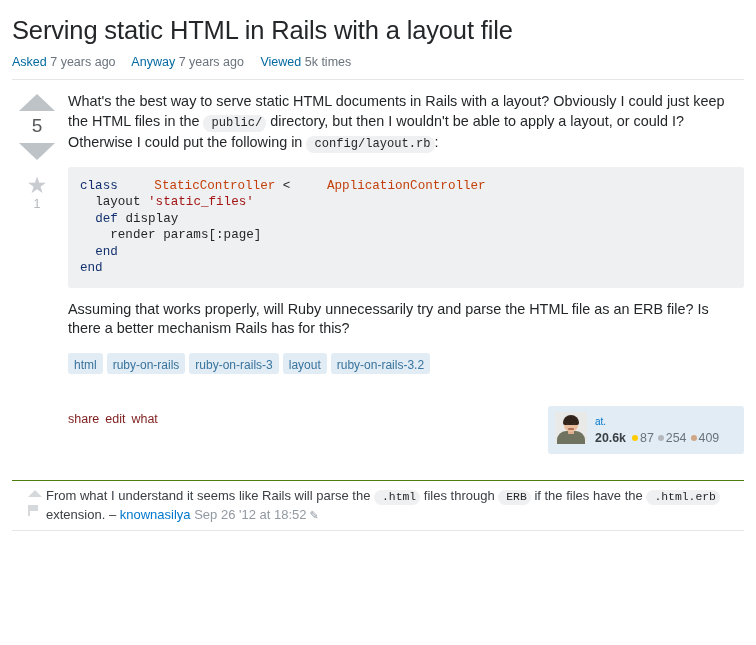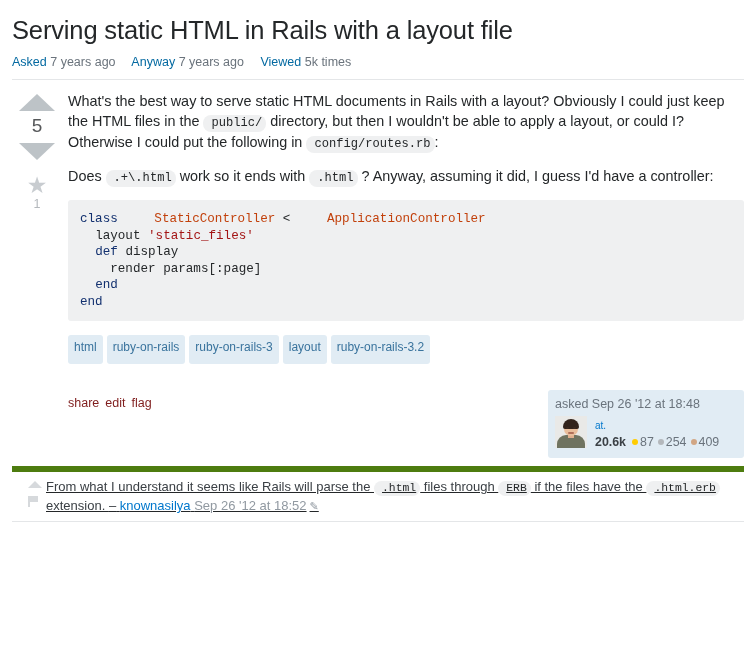--- a/index.html
+++ b/index.html
@@ -124,22 +124,22 @@
   .taglist {
     margin: 6px 0 0 0;
     padding-bottom: 2px;
   }
   .tag {
     display: inline-block;
     background: #e1ecf4;
     color: #39739d;
     font-size: 12px;
     line-height: 17px;
-    padding: 4px 6px 8px 6px;
-    margin: 2px 4px 2px 0;
+    padding: 4px 6px 0 6px;
+    margin: 2px 4px 8px 0;
     border-radius: 3px;
     vertical-align: middle;
   }
 
   
   .postrow {
     display: flex;
     align-items: flex-start;
     margin-top: 22px;
     min-height: 66px;
@@ -232,23 +232,22 @@
     margin-right: 2px;
     vertical-align: 1px;
   }
   .dot-gold { background: #ffcc01; }
   .dot-silver { background: #b4b8bc; }
   .dot-bronze { background: #d1a684; }
 
   
   .comments {
     margin: 8px 12px 4px 12px;
-    border-top: 6px solid #4d7c0f;
+    border-top: 1px solid #4d7c0f;
     padding-top: 0;
-    text-decoration: underline;
   }
   .comment {
     display: flex;
     align-items: flex-start;
     padding: 6px 0 6px 0;
     border-bottom: 1px solid #e4e6e8;
   }
   .c-actions {
     flex: 0 0 34px;
     width: 34px;
@@ -302,45 +301,44 @@
       <div class="vote-arrow vote-up"></div>
       <div class="vote-count">5</div>
       <div class="vote-arrow vote-down"></div>
       <div class="fav-star">★</div>
       <div class="fav-count">1</div>
     </div>
 
     <div class="postcell">
       <div class="post-text">
 
-        <p><span>What's the best way to serve static HTML documents in Rails with a layout? Obviously I could just keep the HTML files in the </span><code class="icode">public/</code><span> directory, but then I wouldn't be able to apply a layout, or could I? Otherwise I could put the following in </span><code class="icode">config/routes.rb</code><span>:</span></p>
-
-
-        <p><span>Does </span><code class="icode">.+\.html</code><span> work so it ends with </span><code class="icode">.html</code><span> ? Anyway, assuming it did, I guess I'd have a controller:</span></p>
+        <p><span>What's the best way to serve static HTML documents in Rails with a layout? Obviously I could just keep the HTML files in the </span><code class="icode">public/</code><span> directory, but then I wouldn't be able to apply a layout, or could I? Otherwise I could put the following in </span><code class="icode">config/layout.rb</code><span>:</span></p>
+
+
 
         <pre class="codeblock"><span class="k">class</span> <span class="t">StaticController</span> <span class="sy">&lt;</span> <span class="t">ApplicationController</span>
   <span class="pl">layout</span> <span class="s">'static_files'</span>
   <span class="k">def</span> <span class="pl">display</span>
     <span class="pl">render params[:page]</span>
   <span class="k">end</span>
 <span class="k">end</span></pre>
 
+        <p>Assuming that works properly, will Ruby unnecessarily try and parse the HTML file as an ERB file? Is there a better mechanism Rails has for this?</p>
       </div>
 
       <div class="taglist">
         <a class="tag">html</a><a class="tag">ruby-on-rails</a><a class="tag">ruby-on-rails-3</a><a class="tag">layout</a><a class="tag">ruby-on-rails-3.2</a>
       </div>
 
       <div class="postrow">
         <div class="post-menu">
-          <a href="#">share</a><a href="#">edit</a><a href="#">flag</a>
+          <a href="#">share</a><a href="#">edit</a><a href="#">what</a>
         </div>
 
         <div class="usercard">
-          <div class="when">asked Sep 26 '12 at 18:48</div>
           <div class="who">
             <div class="avatar">
               <div class="av-bg"></div>
               <div class="av-body"></div>
               <div class="av-neck"></div>
               <div class="av-face"></div>
               <div class="av-hair"></div>
               <div class="av-eyeL"></div>
               <div class="av-eyeR"></div>
               <div class="av-mouth"></div>

